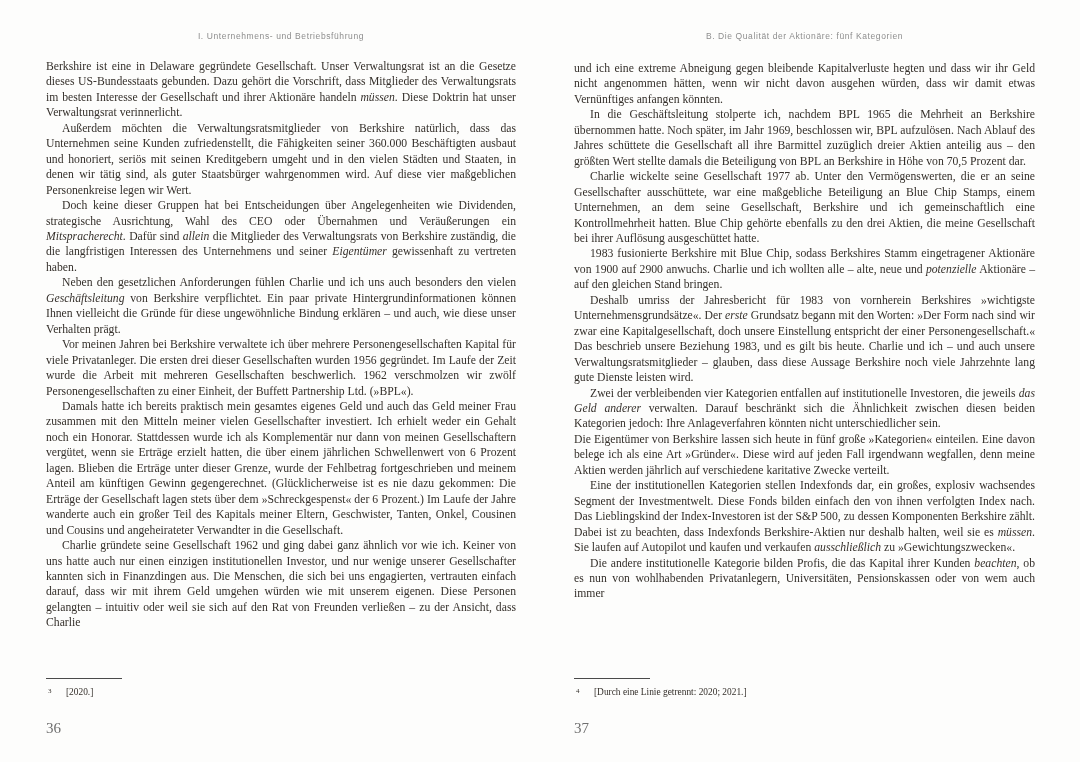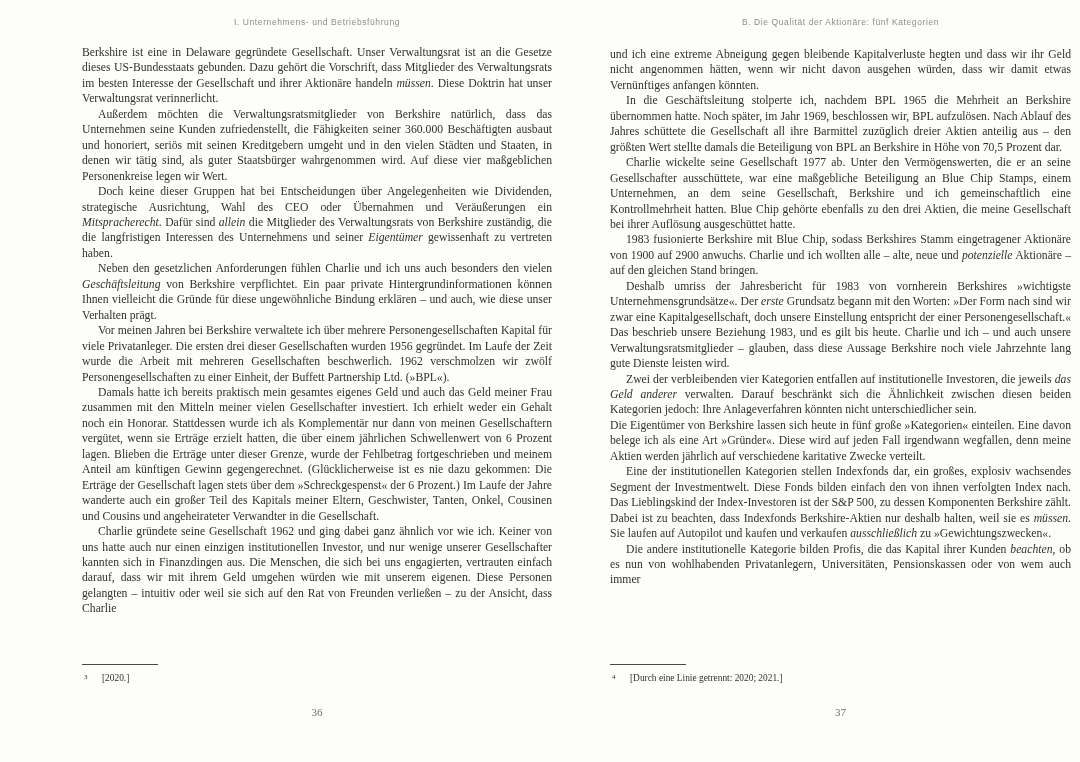--- a/index.html
+++ b/index.html
@@ -9,21 +9,21 @@
     --running-header-text:#8d8d8d;
     --page-number-text:#6f6f6f;
     --footnote-rule:#4a4a4a;
   }
   html,body{margin:0;padding:0;}
   body{background:#e9e9e9;font-family:"Liberation Serif",serif;}
   .sheet{
     position:relative;width:1080px;height:762px;margin:0 auto;
     background:var(--page-background);overflow:hidden;
   }
-  .page{position:absolute;top:16px;margin-left:36px;}
+  .page{position:absolute;top:30px;}
   .page.left{left:46px;width:470px;}
   .page.right{left:574px;width:461px;}
 
   .running-header{
     text-align:center;
     font-family:"Liberation Sans",sans-serif;
     font-size:8.5px;letter-spacing:0.6px;
     color:var(--running-header-text);
     height:12px;line-height:12px;
   }
@@ -62,21 +62,21 @@
   .footnote{
     font-size:9.4px;line-height:12px;color:var(--body-text);
     display:flex;align-items:flex-start;
   }
   .footnote .footnote-marker{
     font-size:7px;line-height:10px;width:20px;flex:0 0 20px;
     padding-left:2px;box-sizing:border-box;
   }
   .page-number{
     position:absolute;left:0;top:690px;width:100%;
-    text-align:center;font-size:11px;color:var(--page-number-text);
+    font-size:15px;color:var(--page-number-text);
     font-family:"Liberation Serif",serif;
   }
 </style>
 </head>
 <body>
 
 <div class="sheet">
 
   <div class="page left">
     <div class="running-header">I. Unternehmens- und Betriebsführung</div>

